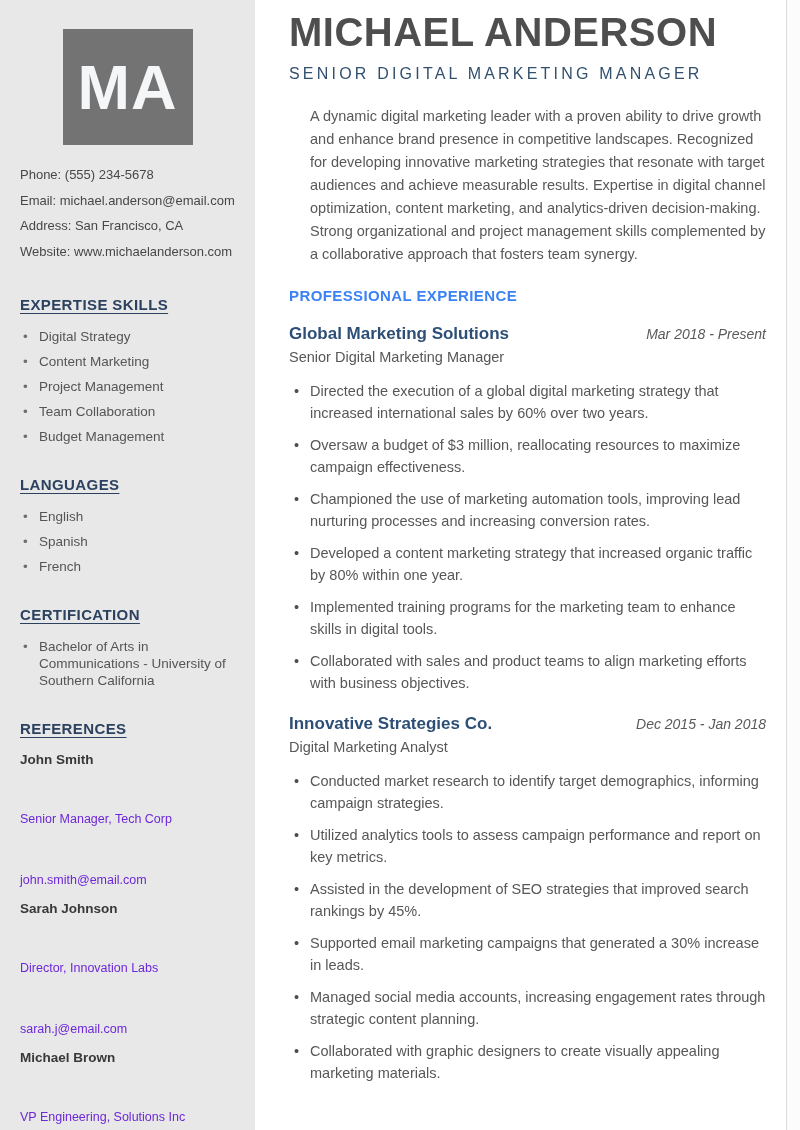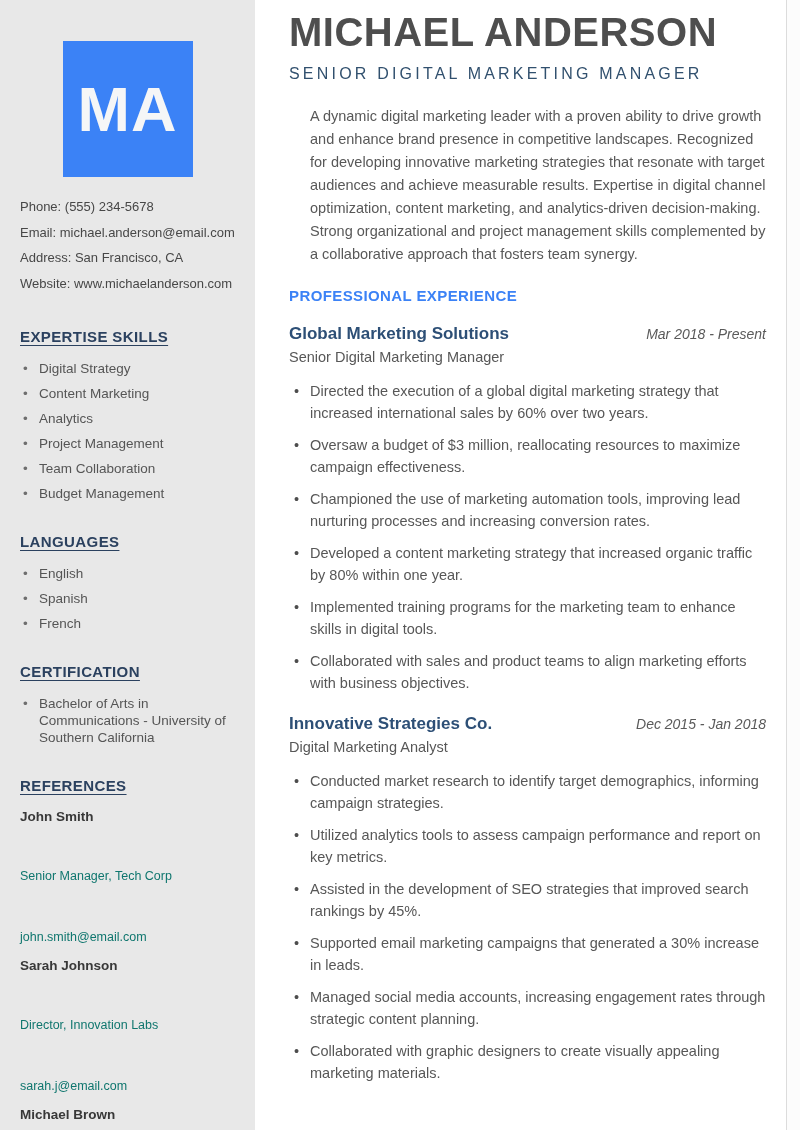--- a/index.html
+++ b/index.html
@@ -19,23 +19,23 @@
   }
   
   .sidebar {
     position:absolute;
     left:0; top:0; bottom:0;
     width:255px;
     background:#e8e8e8;
     padding:25px 20px 20px 20px;
   }
   .monogram {
-    width:130px; height:136px;
-    background:#3b82f6;
-    margin:16px auto;
+    width:130px; height:116px;
+    background:#737373;
+    margin:4px auto;
     display:flex; align-items:center; justify-content:center;
   }
   .monogram span {
     color:#f5f6f7;
     font-size:63px;
     font-weight:600;
     letter-spacing:1px;
   }
   .contact { margin-top:17px; }
   .contact p {
@@ -69,21 +69,21 @@
   }
   .ref-entry { margin-bottom:11px; }
   .ref-name {
     font-size:13.5px;
     font-weight:bold;
     color:#383838;
     margin-bottom:4px;
   }
   .ref-entry p.detail {
     font-size:12.5px;
-    color:#0f766e;
+    color:#6d28d9;
     line-height:17.5px;
     margin-top:44px;
   }
   
   .main {
     position:absolute;
     left:255px; top:0; right:0; bottom:0;
     padding:12px 20px 0 34px;
   }
   .name {
@@ -164,21 +164,20 @@
       <p>Phone: (555) 234-5678</p>
       <p>Email: michael.anderson@email.com</p>
       <p>Address: San Francisco, CA</p>
       <p>Website: www.michaelanderson.com</p>
     </div>
 
     <h2 class="side-h">EXPERTISE SKILLS</h2>
     <ul class="side-list">
       <li>Digital Strategy</li>
       <li>Content Marketing</li>
-      <li>Analytics</li>
       <li>Project Management</li>
       <li>Team Collaboration</li>
       <li>Budget Management</li>
     </ul>
 
     <h2 class="side-h">LANGUAGES</h2>
     <ul class="side-list">
       <li>English</li>
       <li>Spanish</li>
       <li>French</li>

